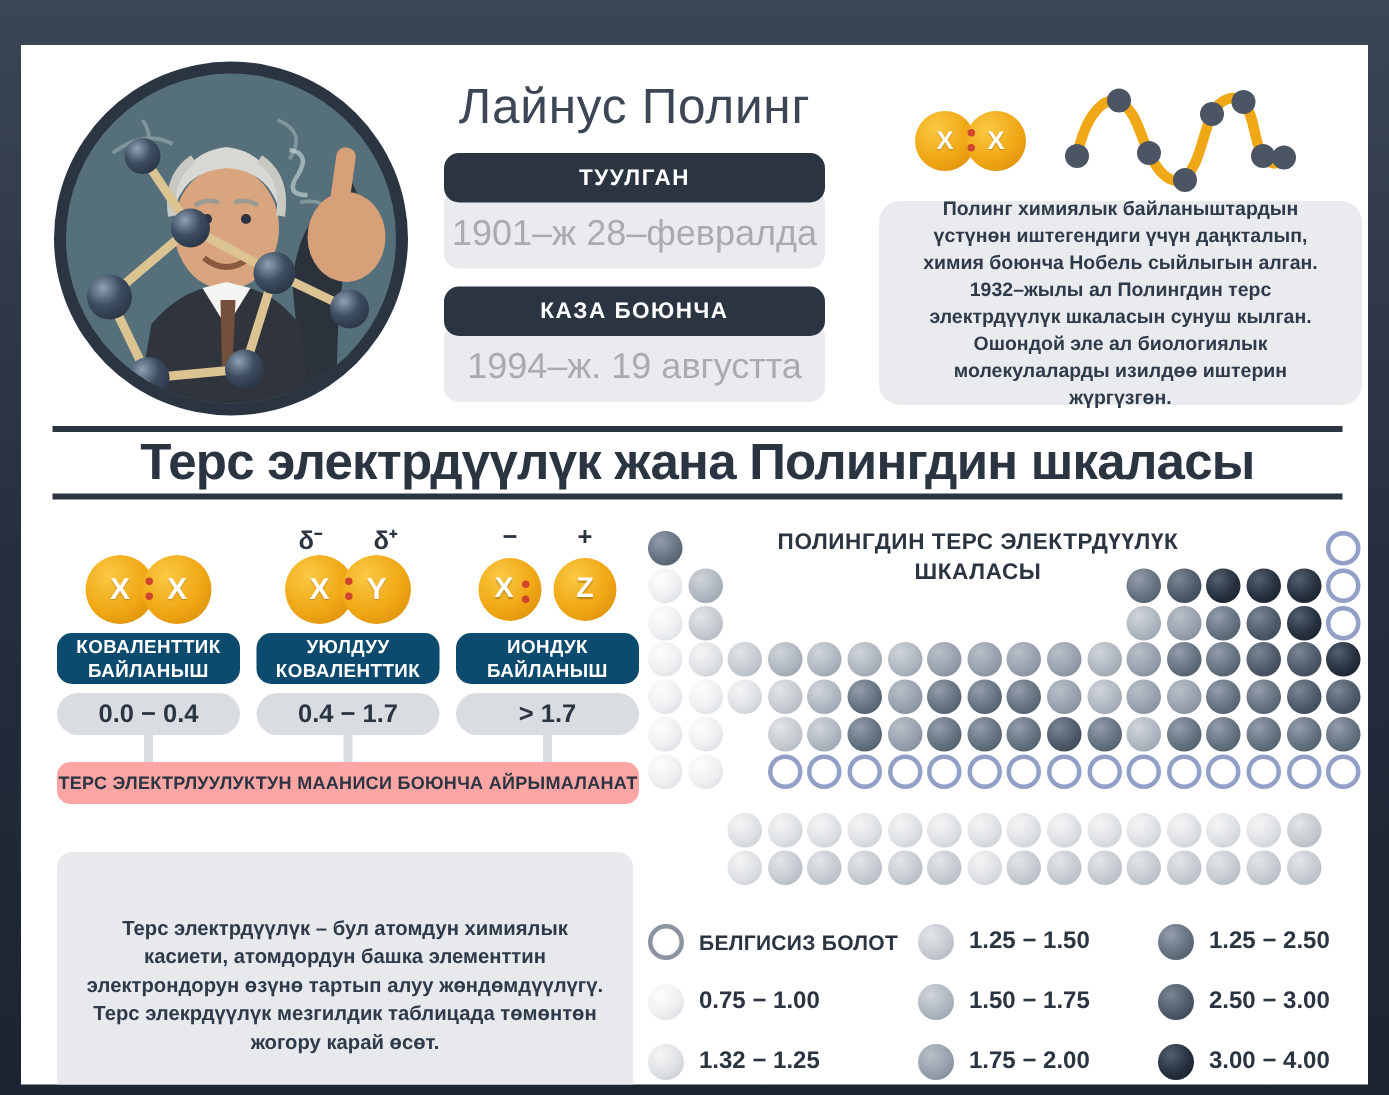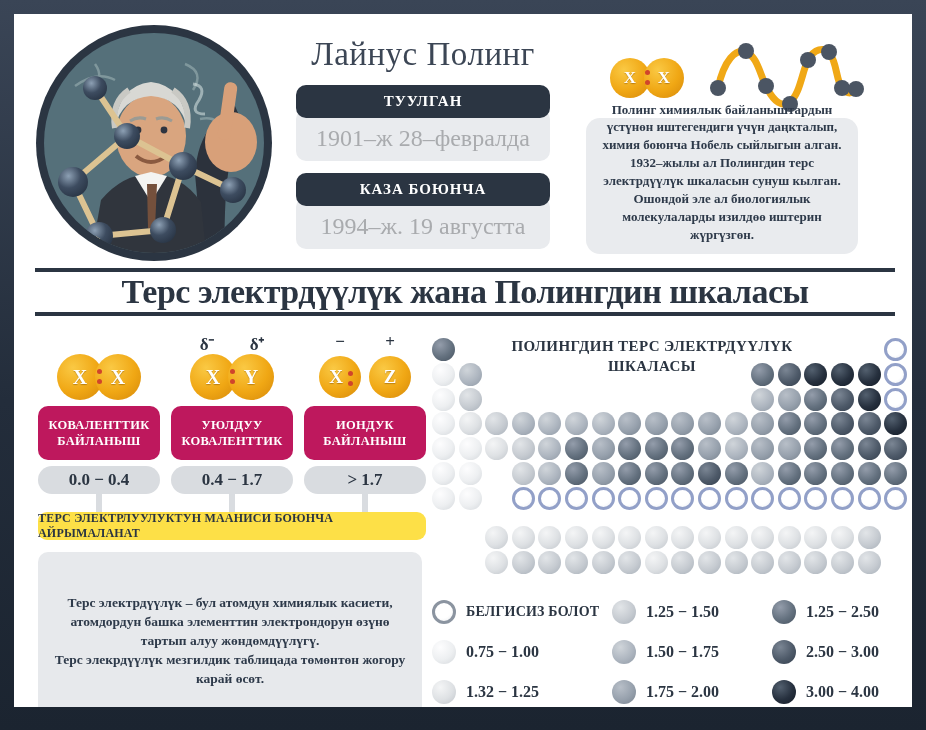--- a/index.html
+++ b/index.html
@@ -1,59 +1,59 @@
 <!DOCTYPE html>
 <html><head>
 <meta charset="utf-8">
 <style>
   html,body{margin:0;padding:0;}
   body{width:926px;height:730px;font-family:"Liberation Sans",sans-serif;}
   .frame{box-sizing:border-box;width:926px;height:730px;
          background:linear-gradient(180deg,#3a4556 0%,#232d3b 55%,#1b2430 100%);
-         padding:14px 14px 23px 14px;font-family:Liberation Serif, serif;}
+         padding:30px 14px 23px 14px;}
   .page{position:relative;width:898px;height:693px;background:#ffffff;overflow:hidden;}
 
   
   .photo{position:absolute;left:21px;top:10px;width:238px;height:238px;}
   .titleblock{position:absolute;left:282px;top:22px;width:254px;text-align:center;}
   .pname{font-size:33px;color:#3c4655;letter-spacing:.5px;}
   .dlabel{position:relative;z-index:2;background:#2b3542;color:#fff;border-radius:10px;
           font-size:15px;font-weight:bold;letter-spacing:1px;padding:8px 0;margin-top:12px;}
   .dvalue{background:#e9ebee;color:#a9abae;border-radius:10px;font-size:24px;
           padding:16px 0 9px 0;margin-top:-9px;}
   .hdr-pair{position:absolute;left:596px;top:42px;width:76px;height:44px;}
   .wave{position:absolute;left:694px;top:22px;}
-  .bio{position:absolute;left:572px;top:104px;width:272px;height:136px;background:#e9ebee;
-       border-radius:14px;display:flex;align-items:flex-end;box-sizing:border-box;padding:10px 16px;}
+  .bio{position:absolute;left:572px;top:104px;width:322px;height:136px;background:#e9ebee;
+       border-radius:14px;display:flex;align-items:center;box-sizing:border-box;padding:10px 16px;}
   .bio p{margin:0;font-size:13px;font-weight:bold;color:#2e3a4a;text-align:center;line-height:1.38;}
 
   
   .banner{position:absolute;left:21px;top:254px;width:860px;}
   .rule{height:4px;background:#2b3542;}
   .banner h1{margin:1px 0;font-size:34px;color:#2b3542;text-align:center;letter-spacing:-.5px;}
 
   
   .bonds{position:absolute;left:24px;top:318px;width:388px;}
   .bond-row{display:flex;justify-content:space-between;}
   .bond-card{width:122px;display:flex;flex-direction:column;align-items:center;}
   .sups{height:20px;display:flex;gap:22px;font-size:17px;font-weight:bold;color:#2b3542;}
   .sups span{width:28px;text-align:center;}
   .iconrow{height:50px;position:relative;width:100%;}
   .atom{position:absolute;border-radius:50%;display:flex;align-items:center;justify-content:center;
         color:#fff;font-weight:bold;text-shadow:0 1px 1px rgba(120,70,0,.45);
         background:radial-gradient(circle at 35% 30%,#fac944 0%,#f0a714 55%,#d5880a 100%);}
   .colon{position:absolute;display:flex;flex-direction:column;gap:5px;z-index:3;}
   .colon i{width:5px;height:5px;border-radius:50%;background:#d0452b;}
-  .bname{margin-top:4px;width:100%;height:54px;background:#be185d;color:#fff;border-radius:10px;
+  .bname{margin-top:4px;width:100%;height:34px;background:#0c4a6e;color:#fff;border-radius:10px;
          display:flex;flex-direction:column;align-items:center;justify-content:center;
          font-size:12.5px;font-weight:bold;letter-spacing:.3px;line-height:1.3;}
   .brange{margin-top:6px;width:100%;height:28px;background:#d9dce0;color:#2b3542;border-radius:14px;
           display:flex;align-items:center;justify-content:center;font-size:17px;font-weight:bold;}
   .bconn{width:6px;height:18px;background:#d9dce0;}
-  .bfooter{height:28px;background:#fde047;border-radius:9px;color:#2b3542;font-size:12px;
+  .bfooter{height:28px;background:#fca5a5;border-radius:9px;color:#2b3542;font-size:12px;
            font-weight:bold;letter-spacing:.2px;display:flex;align-items:center;justify-content:center;}
 
   
   .infobox{position:absolute;left:24px;top:538px;width:384px;height:179px;background:#e7e9ec;
            border-radius:10px;display:flex;flex-direction:column;justify-content:center;
            box-sizing:border-box;padding:0 16px;}
   .infobox p{margin:0;font-size:13.5px;font-weight:bold;color:#2e3a4a;text-align:center;line-height:1.4;}
 
   
   .ptable{position:absolute;left:418px;top:316px;width:476px;height:252px;}

